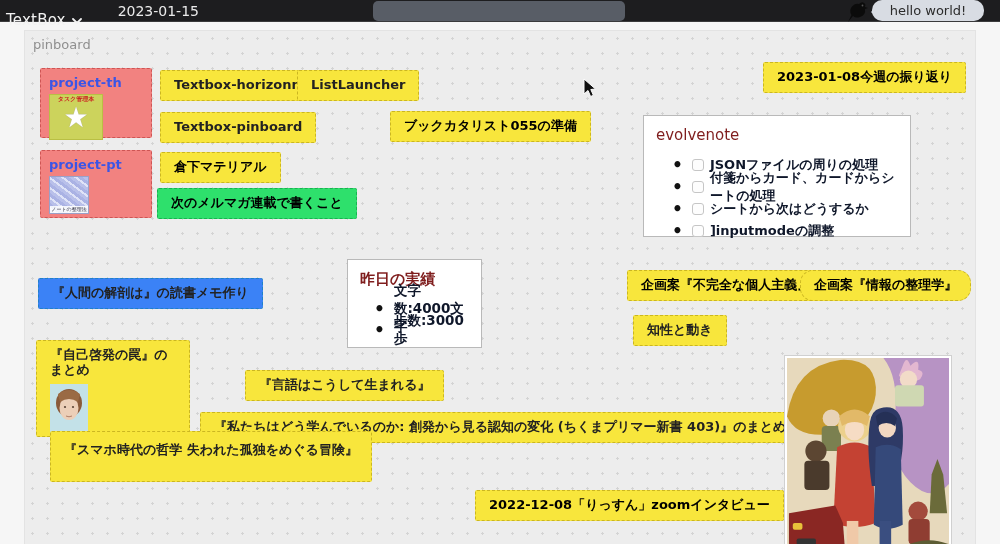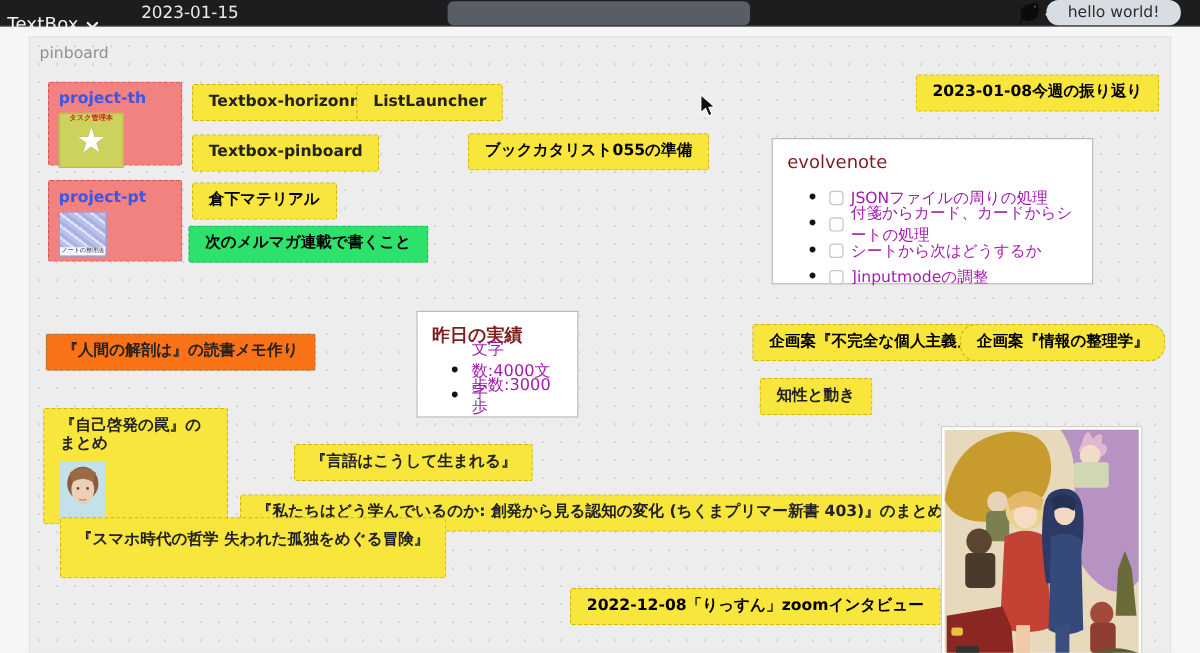--- a/index.html
+++ b/index.html
@@ -52,21 +52,21 @@
   
   .note {
     position:absolute; white-space:nowrap;
     font-size:13px; font-weight:bold; color:#222;
     background:#f8e63c; border:1px dashed rgba(150,125,0,.45);
     padding:7px 13px; border-radius:2px; line-height:1.15;
     cursor:pointer; z-index:5;
   }
   .note.blue  { color:#000000; }
   .note.green { background:#2ee06c; border-color:rgba(0,120,50,.45); }
-  .note.cyan  { background:#f97316; border-color:rgba(0,130,140,.45); }
+  .note.cyan  { background:#3b82f6; border-color:rgba(0,130,140,.45); }
 
   .card {
     position:absolute; width:112px; background:#f28280;
     border:1px dashed rgba(170,40,40,.5); border-radius:2px;
     padding:6px 8px; z-index:5; cursor:pointer;
   }
   .card-title { color:#3b55e6; font-size:13px; font-weight:bold; margin-bottom:4px; }
 
   .thumb-th {
     width:54px; height:46px; background:#ccd35c; border:1px solid #b9bf44;
@@ -85,21 +85,21 @@
     font-size:5px; color:#223; background:rgba(255,255,255,.85);
     line-height:7px; text-align:center; white-space:nowrap; overflow:hidden;
   }
 
   .white-box {
     position:absolute; background:#fff; border:1px solid #b9b9b9;
     z-index:5; color:#333;
   }
   .box-title { font-size:15px; color:#7f1d1d; }
   .white-box ul { list-style:none; }
-  .white-box li { display:flex; align-items:center; font-size:13px; font-weight:normal; color:#a21caf; }
+  .white-box li { display:flex; align-items:center; font-size:13px; font-weight:bold; color:#0f172a; }
   .white-box li::before { content:"•"; font-size:17px; margin-right:9px; color:#111; }
   .cb {
     width:12px; height:12px; border:1.5px solid #c6c6c6; border-radius:3px;
     background:#fdfdfd; margin-right:6px; flex:0 0 auto; cursor:pointer;
   }
 
   #evolvenote { left:643px; top:115px; width:268px; height:122px; padding:10px 12px; }
   #evolvenote ul { margin:10px 0 0 16px; }
   #evolvenote li { height:22px; }
 

